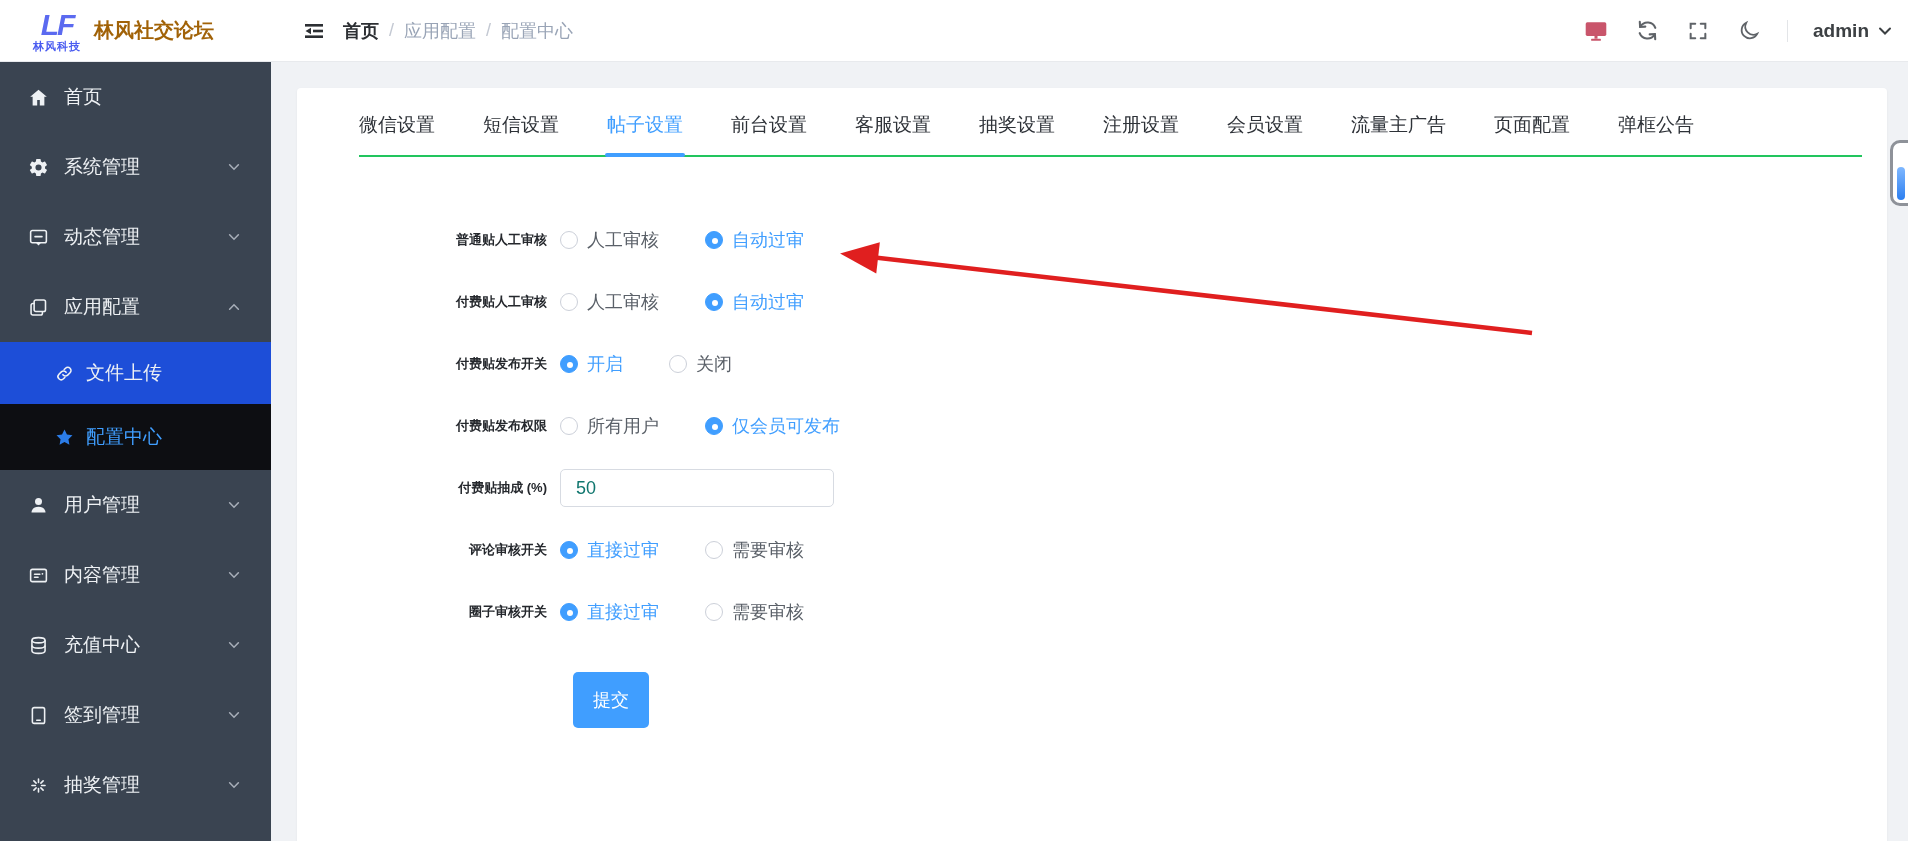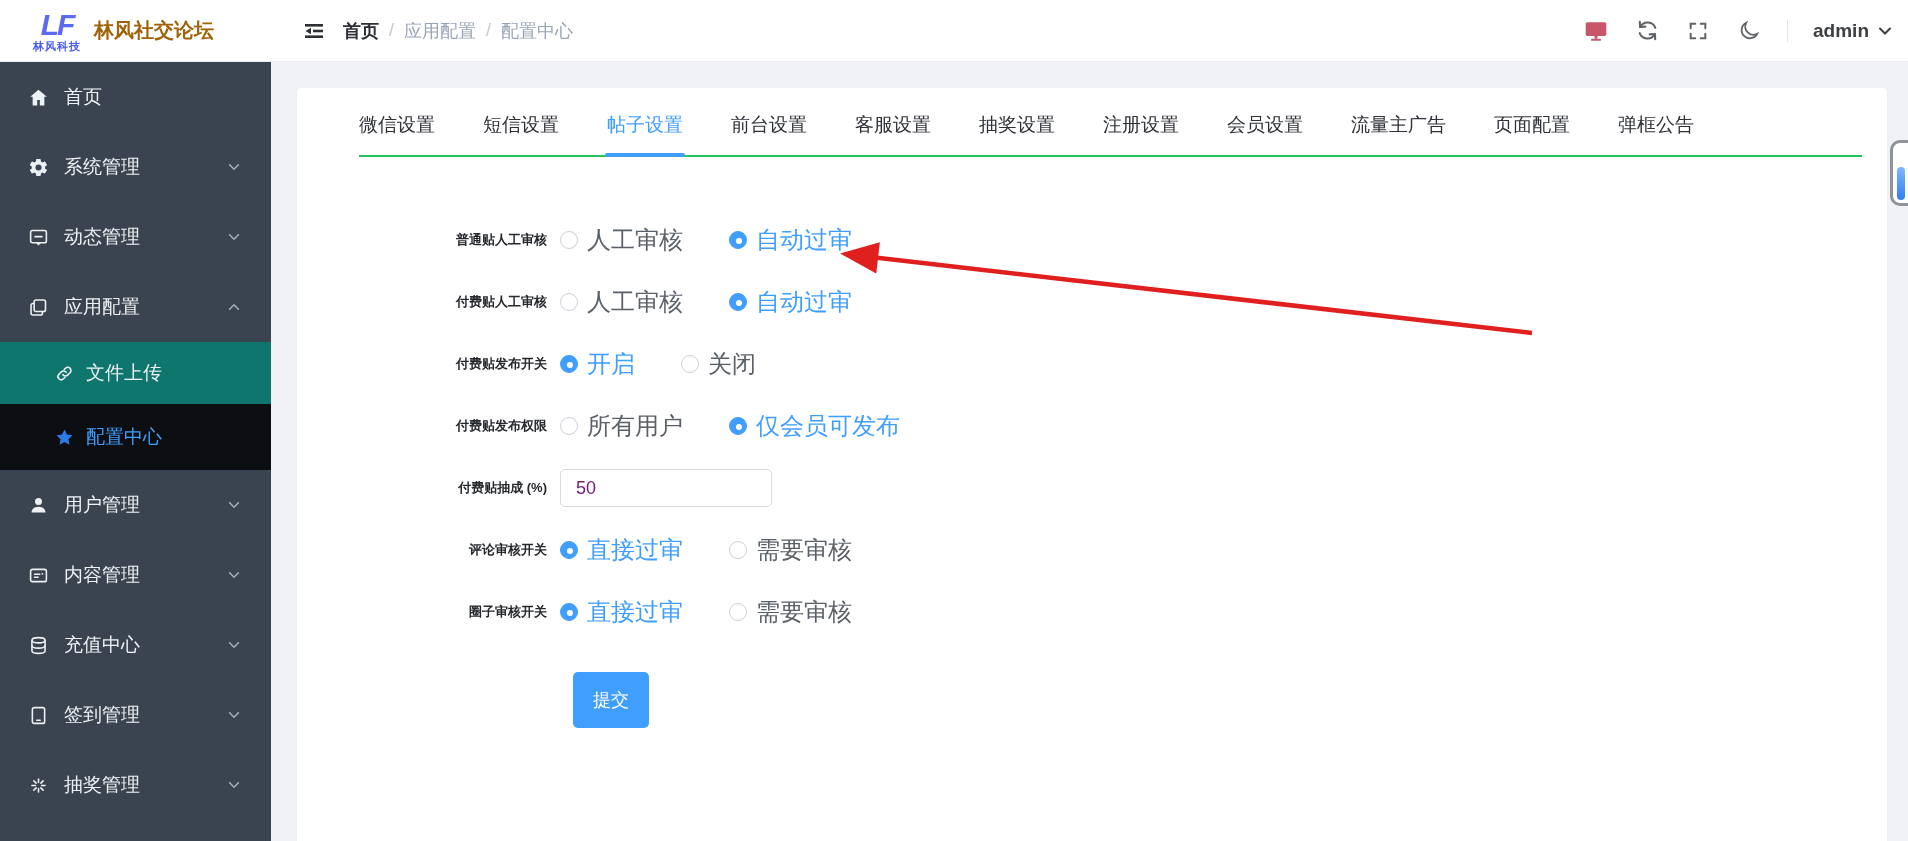--- a/index.html
+++ b/index.html
@@ -26,21 +26,21 @@
   .admin-box { display:flex; align-items:center; gap:8px; cursor:pointer; }
   .admin-name { font-size:19px; font-weight:bold; color:#3c4043; }
 
   
   .sidebar { position:absolute; left:0; top:62px; width:271px; height:779px; background:#3a4451; z-index:20; }
   .menu-item { height:70px; display:flex; align-items:center; padding-left:27px; color:#eef1f4;
     font-size:19px; cursor:pointer; }
   .menu-item .mi-icon { width:22px; height:22px; margin-right:15px; display:flex; align-items:center; justify-content:center; flex:0 0 auto; }
   .menu-item .mi-label { white-space:nowrap; }
   .menu-item .mi-arrow { margin-left:auto; margin-right:30px; display:flex; }
-  .submenu { background:#0f766e; }
+  .submenu { background:#1d4ed8; }
   .sub-item { height:62px; display:flex; align-items:center; padding-left:54px; color:#eef1f4; font-size:19px; cursor:pointer; }
   .sub-item .mi-icon { width:20px; height:20px; margin-right:12px; display:flex; align-items:center; justify-content:center; }
   .sub-item.active { height:66px; background:#0d0e12; color:#409eff; }
 
   
   .content { position:absolute; left:271px; top:62px; width:1637px; height:779px; background:#f0f2f5; overflow:hidden; }
   .card { position:absolute; left:26px; top:26px; width:1590px; height:800px; background:#fff; border-radius:4px;
     box-shadow:0 1px 3px rgba(0,0,0,.05); }
 
   .tabs { display:flex; gap:48px; margin:24px 25px 0 62px; border-bottom:2px solid #22c55e; }
@@ -51,24 +51,24 @@
 
   .form { margin-top:63px; }
   .form-row { display:flex; align-items:center; min-height:40px; margin-bottom:22px; }
   .form-label { width:263px; flex:0 0 auto; text-align:right; font-weight:bold; font-size:13px; color:#25282d;
     padding-right:13px; white-space:nowrap; }
   .radio-opt { display:flex; align-items:center; margin-right:46px; cursor:pointer; }
   .radio-circle { width:18px; height:18px; border-radius:50%; border:1.5px solid #ccd0d9; background:#fff; flex:0 0 auto; position:relative; }
   .radio-opt.sel .radio-circle { background:#409eff; border-color:#409eff; }
   .radio-opt.sel .radio-circle::after { content:""; position:absolute; left:6px; top:6px; width:6px; height:6px;
     border-radius:50%; background:#fff; }
-  .radio-label { margin-left:9px; font-size:24px; color:#5a6068; white-space:nowrap; }
+  .radio-label { margin-left:9px; font-size:18px; color:#5a6068; white-space:nowrap; }
   .radio-opt.sel .radio-label { color:#409eff; }
-  .text-input { width:212px; height:38px; border:1px solid #d7dbe2; border-radius:5px; font-size:18px;
-    color:#701a75; padding:0 15px; outline:none; font-family:inherit; }
+  .text-input { width:274px; height:38px; border:1px solid #d7dbe2; border-radius:5px; font-size:18px;
+    color:#0f766e; padding:0 15px; outline:none; font-family:inherit; }
   .submit-row { margin-top:40px; }
   .submit-btn { margin-left:276px; width:76px; height:56px; background:#409eff; color:#fff; border:none;
     border-radius:5px; font-size:18px; cursor:pointer; font-family:inherit; }
 
   .annotation-svg { position:absolute; left:0; top:0; width:100%; height:100%; pointer-events:none; z-index:15; }
 
   .float-widget { position:absolute; right:-12px; top:78px; width:30px; height:66px; background:#fff;
     border:3px solid #8e9299; border-radius:10px; z-index:16; }
   .float-widget .blue-bar { position:absolute; left:4px; top:24px; width:8px; height:33px; border-radius:4px;
     background:linear-gradient(#7fb8ff,#2d7ff0); }

